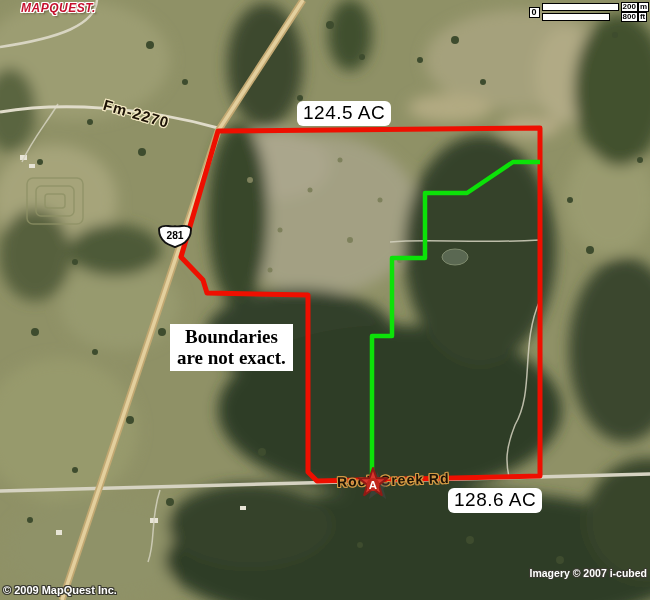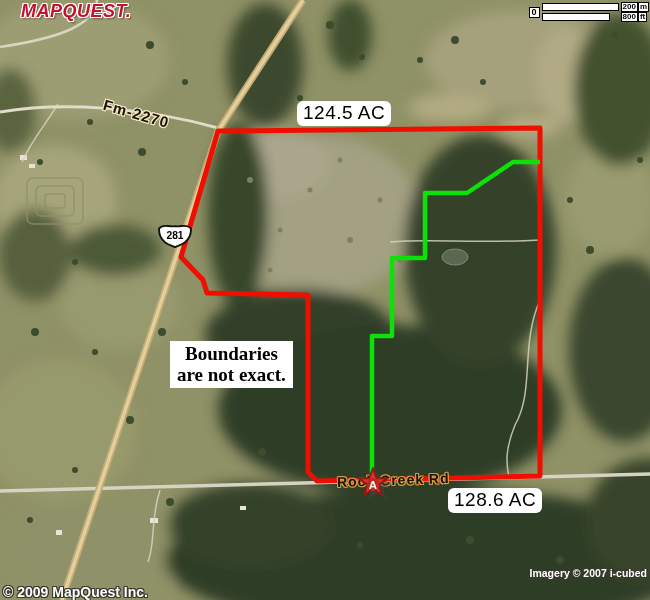--- a/index.html
+++ b/index.html
@@ -15,21 +15,21 @@
   .ac-label{
     background:#ffffff;color:#000;
     font-size:19px;font-weight:400;letter-spacing:.5px;
     padding:1px 6px 2px 6px;white-space:nowrap;border-radius:6px;
   }
   .ac-north{left:297px;top:101px;}
   .ac-south{left:448px;top:488px;}
 
   
   .disclaimer{
-    left:170px;top:341px;background:#ffffff;color:#000;
+    left:170px;top:324px;background:#ffffff;color:#000;
     font-family:"Liberation Serif",serif;font-weight:bold;
     font-size:19px;line-height:21px;text-align:center;
     padding:2px 7px 3px 7px;white-space:pre-line;
   }
 
   
   .road-label{font-weight:bold;color:#1c1206;white-space:nowrap;}
   .fm-label{
     left:106px;top:96px;font-size:15px;letter-spacing:1px;
     transform:rotate(16deg);transform-origin:0 0;
@@ -40,21 +40,21 @@
     transform:rotate(-2deg);
     text-shadow:-1px -1px 0 #d29a45,1px -1px 0 #d29a45,-1px 1px 0 #d29a45,1px 1px 0 #d29a45,0 -1px 0 #d29a45,0 1px 0 #d29a45,-1px 0 0 #d29a45,1px 0 0 #d29a45;
   }
 
   .shield-svg{left:156px;top:220px;z-index:2;}
   .marker-svg{left:350px;top:461px;z-index:3;}
 
   
   .logo{
     left:21px;top:1px;z-index:4;
-    font-size:18px;font-weight:900;font-style:italic;letter-spacing:.5px;
+    font-size:12px;font-weight:900;font-style:italic;letter-spacing:.5px;
     color:#c5112e;text-transform:uppercase;
     text-shadow:-1px -1px 0 #fff,1px -1px 0 #fff,-1px 1px 0 #fff,1px 1px 0 #fff,0 -1px 0 #fff,0 1px 0 #fff,-1px 0 0 #fff,1px 0 0 #fff,2px 2px 2px rgba(60,40,20,.55);
   }
 
   
   .scalebar{right:1px;top:2px;z-index:4;display:flex;align-items:center;}
   .scalebar .zero{
     background:#fff;border:1px solid #000;color:#000;
     font-size:9px;font-weight:bold;line-height:9px;padding:0 2px;margin-right:2px;
   }
@@ -67,21 +67,21 @@
   .scalebar .val,.scalebar .unit{
     background:#fff;border:1px solid #000;color:#000;
     font-size:8px;font-weight:bold;line-height:8px;padding:0 1px;margin-left:0;
   }
 
   
   .attr{
     z-index:4;color:#fff;font-weight:bold;white-space:nowrap;
     text-shadow:-1px -1px 0 #3a3a30,1px -1px 0 #3a3a30,-1px 1px 0 #3a3a30,1px 1px 0 #3a3a30,0 -1px 0 #3a3a30,0 1px 0 #3a3a30,-1px 0 0 #3a3a30,1px 0 0 #3a3a30;
   }
-  .attr-left{left:3px;top:584px;font-size:14px;}
+  .attr-left{left:3px;top:584px;font-size:11px;}
   .attr-right{right:3px;top:567px;font-size:10.5px;text-align:right;line-height:13px;}
 </style>
 </head>
 <body>
 
 <div class="stage">
 
   <svg class="map-bg" width="650" height="600" viewBox="0 0 650 600">
     <defs>
       <filter id="soft" x="-40%" y="-40%" width="180%" height="180%">

